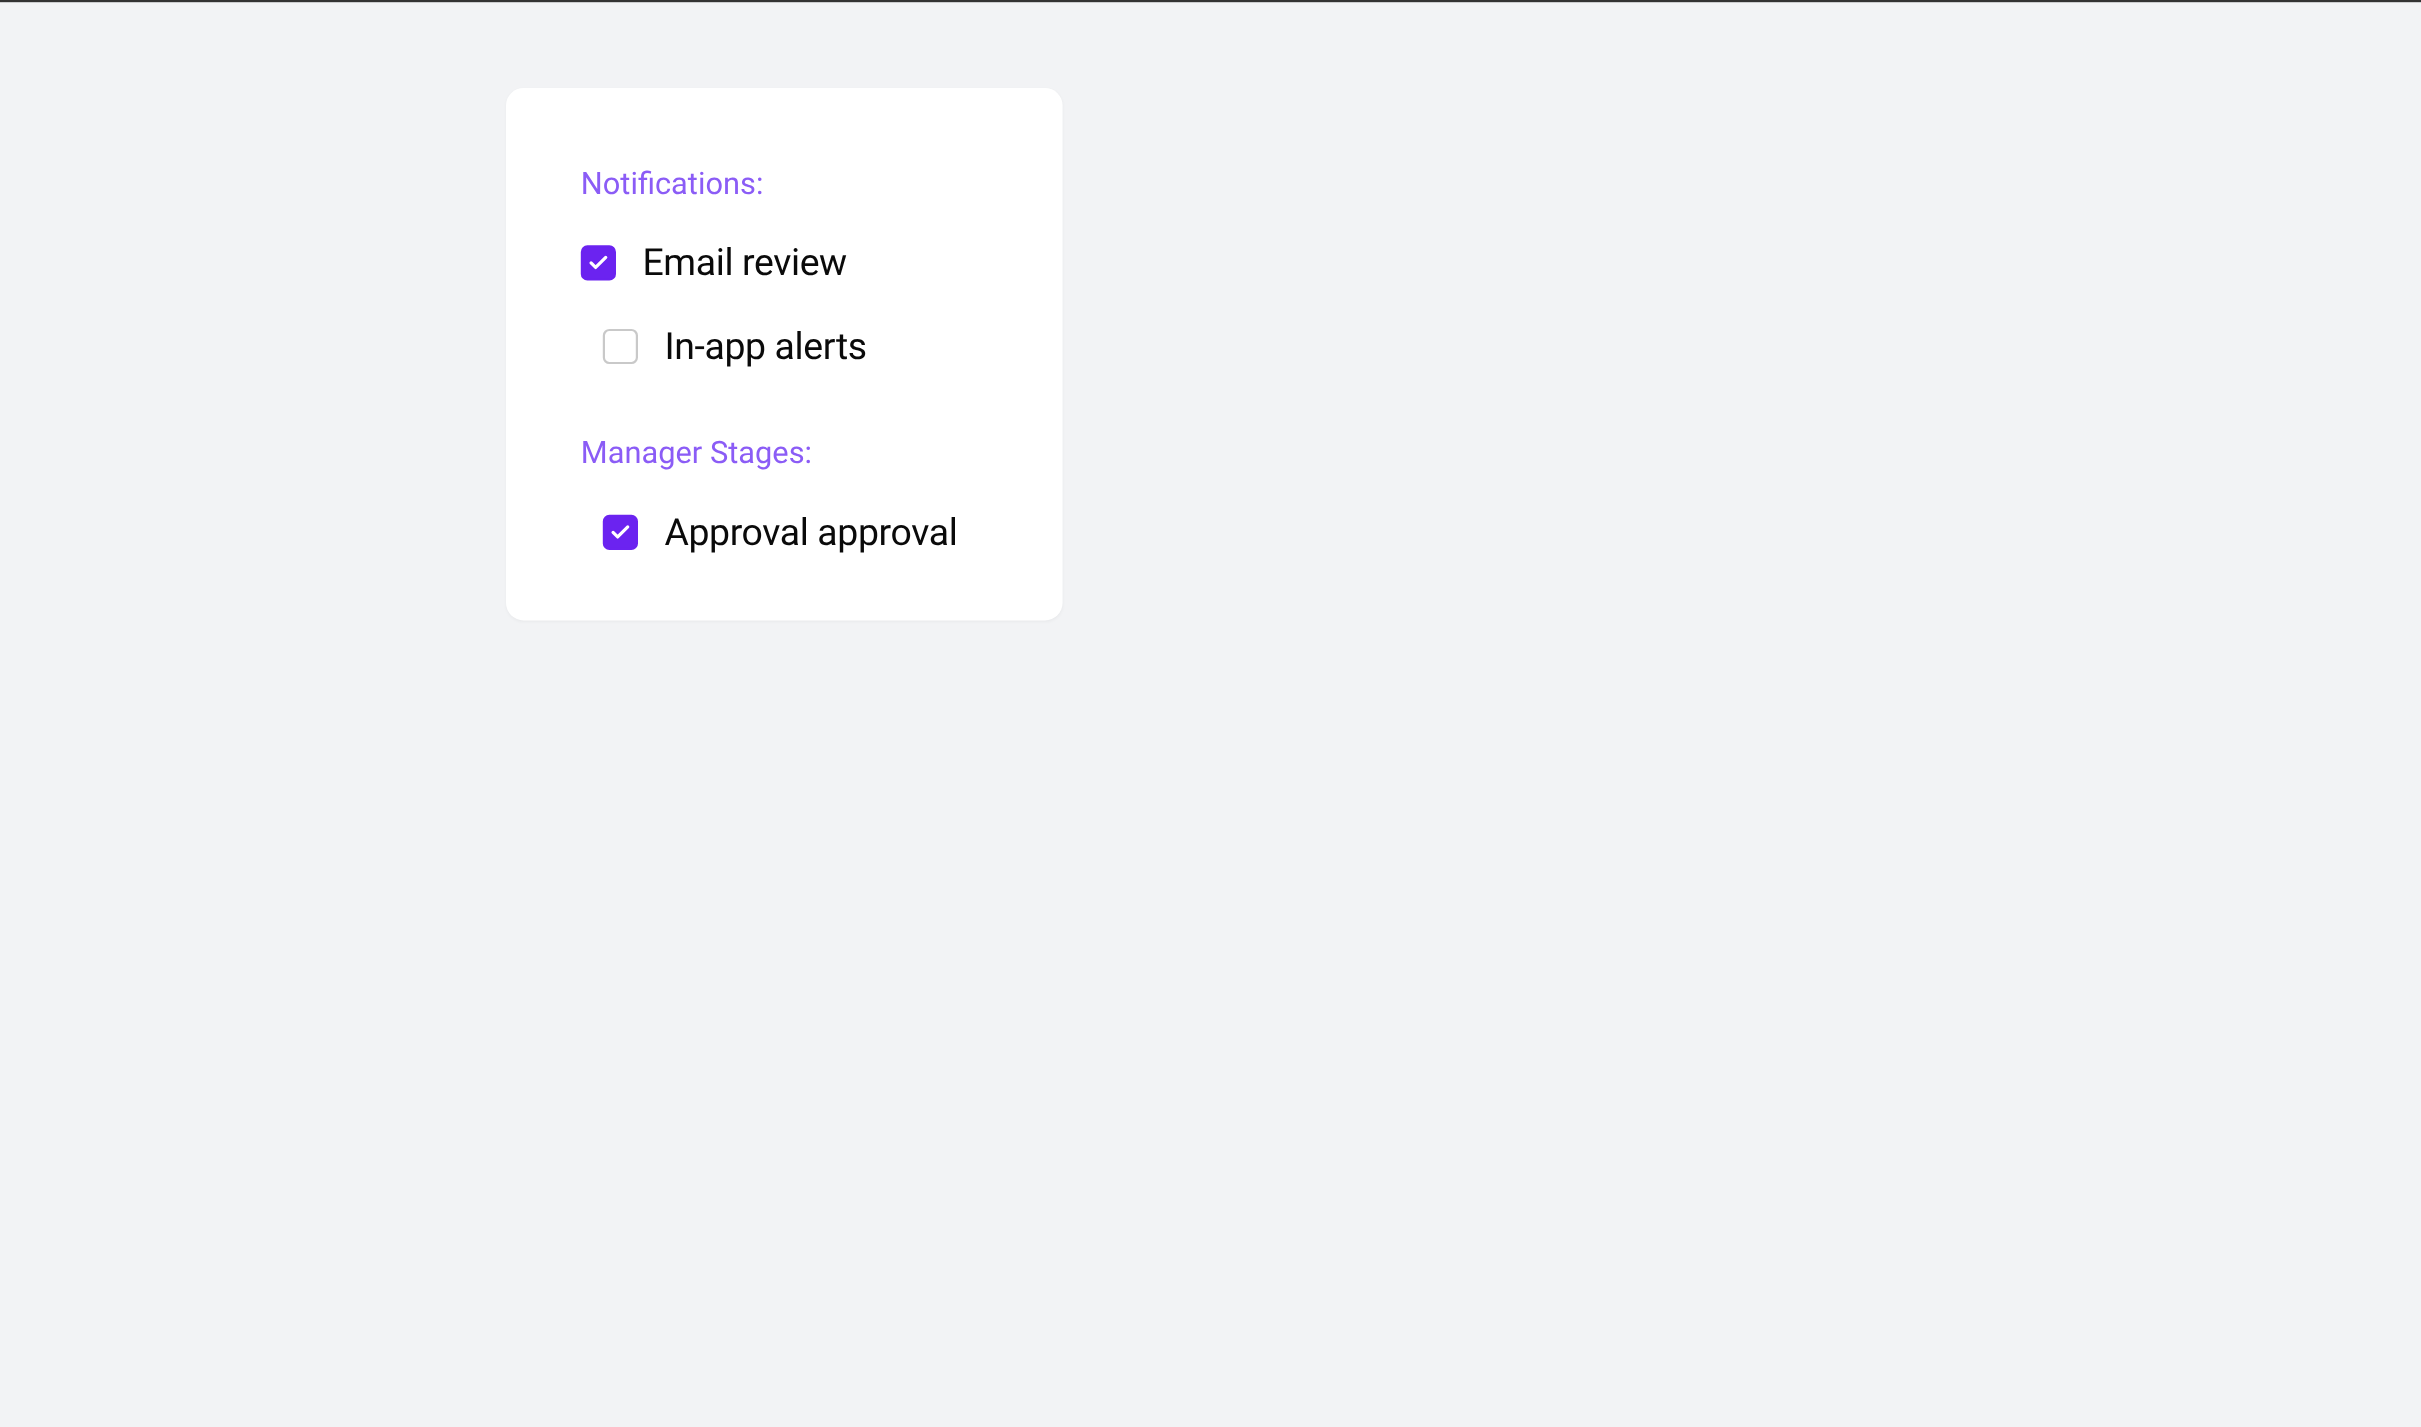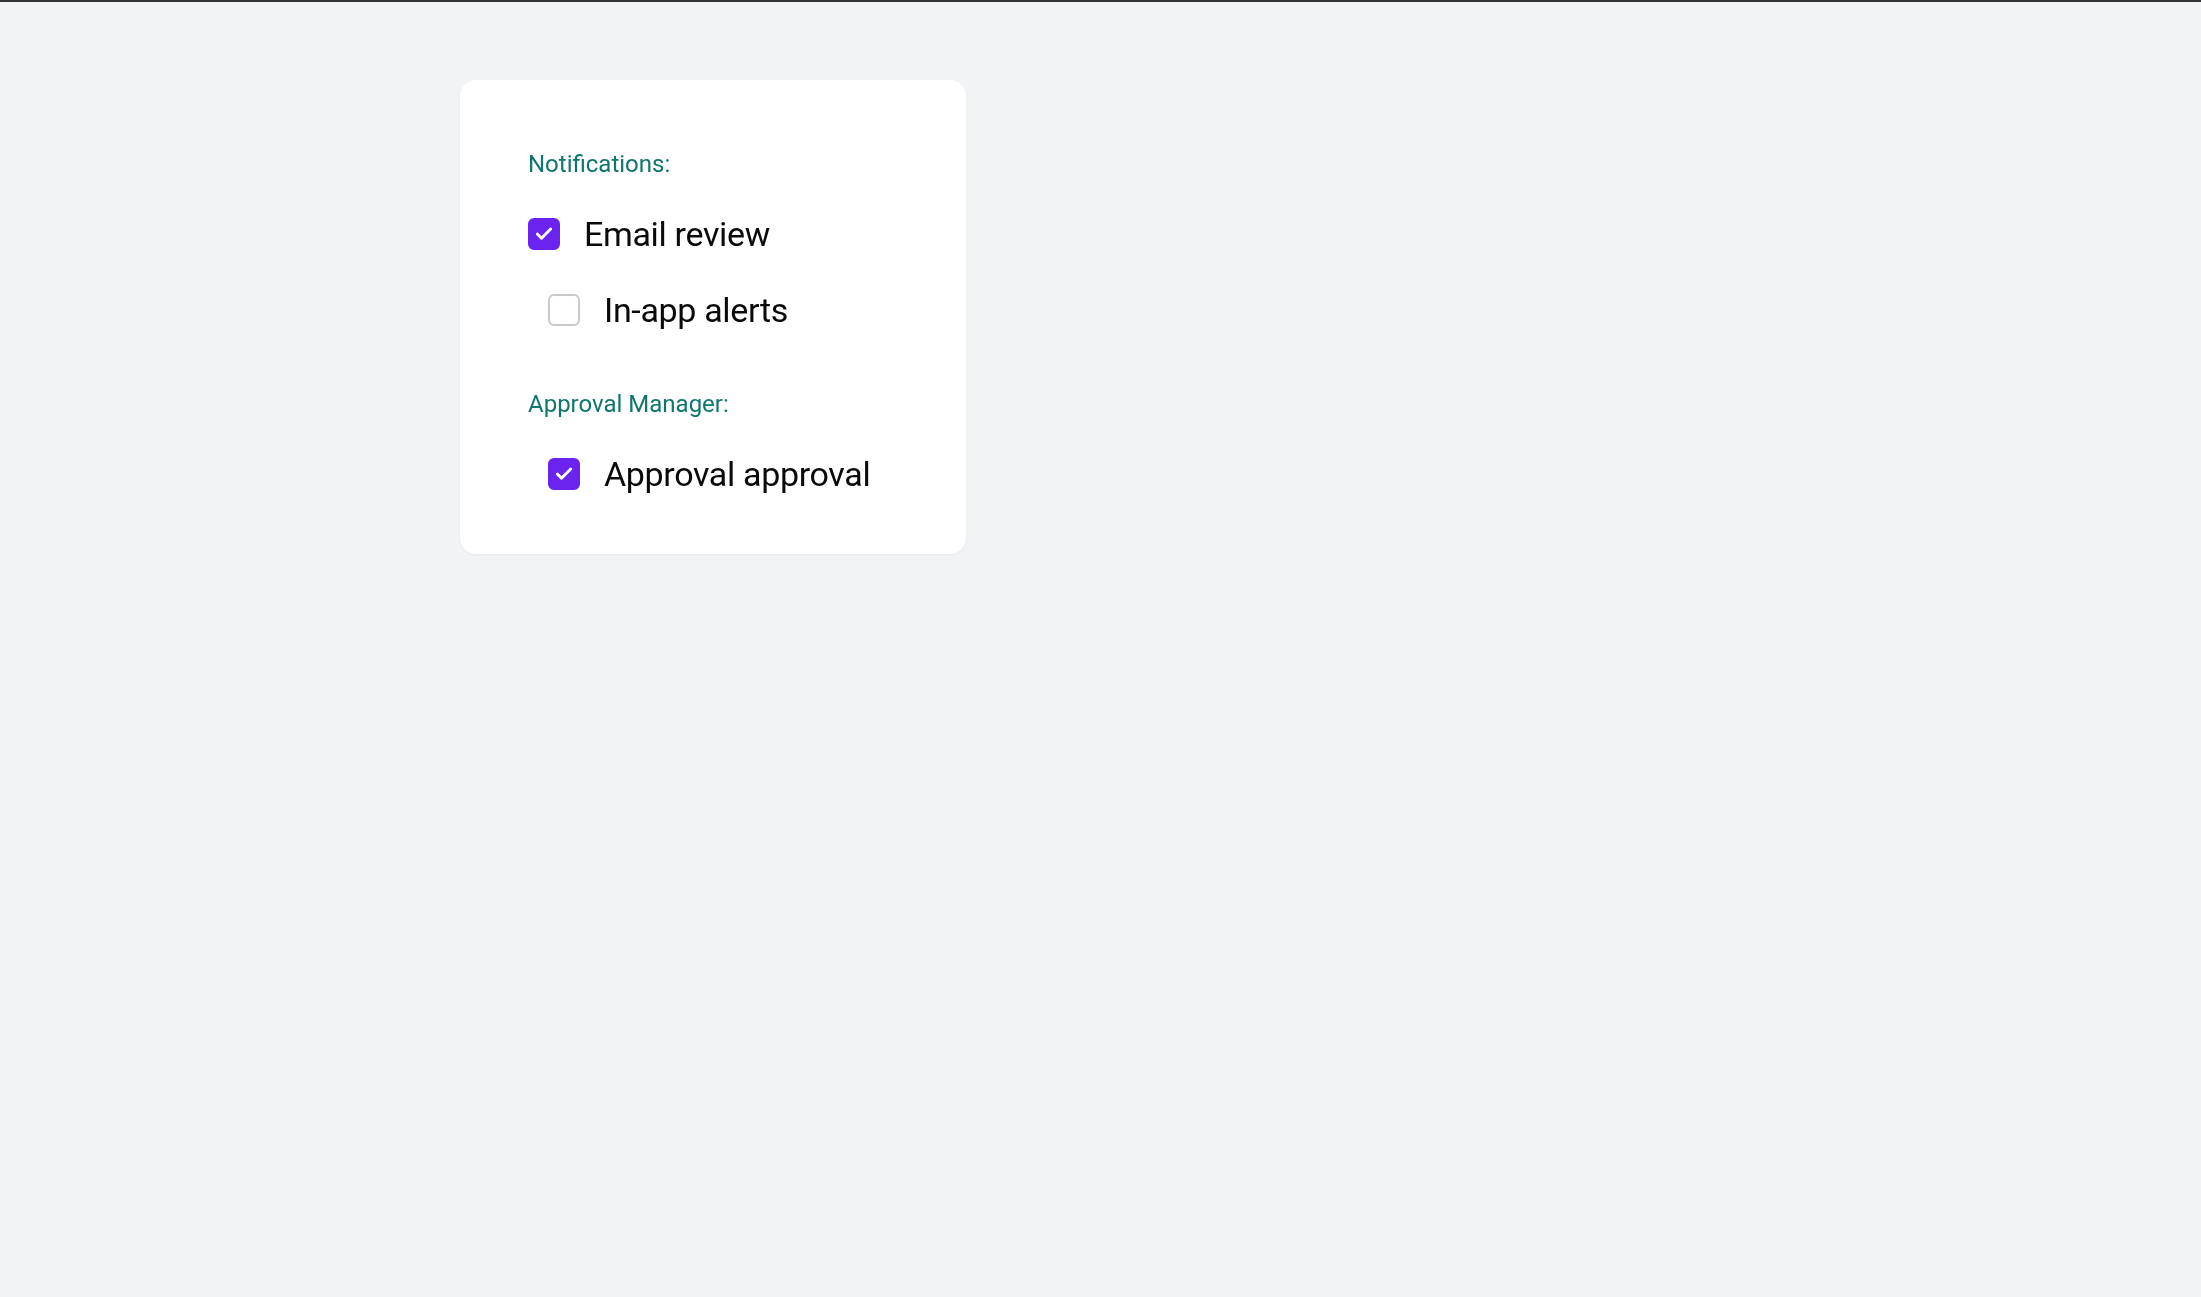--- a/index.html
+++ b/index.html
@@ -25,22 +25,22 @@
       box-shadow: 0 1px 3px rgba(0,0,0,0.04);
       padding: 70px 68px 60px 68px;
     }
     .group {
       margin-bottom: 60px;
     }
     .group:last-child {
       margin-bottom: 0;
     }
     .group-title {
-      font-size: 24px;
-      color: #0f766e;
+      font-size: 28px;
+      color: #8b5cf6;
       font-weight: 400;
       margin-bottom: 36px;
     }
     .option-row {
       display: flex;
       align-items: center;
       gap: 24px;
       margin-bottom: 36px;
       cursor: pointer;
     }
@@ -99,21 +99,21 @@
       <span class="option-label">Email review</span>
     </div>
 
     <div class="option-row">
       <div class="checkbox unchecked"></div>
       <span class="option-label">In-app alerts</span>
     </div>
   </div>
 
   <div class="group">
-    <div class="group-title">Approval Manager:</div>
+    <div class="group-title">Manager Stages:</div>
 
     <div class="option-row">
       <div class="checkbox checked">
         <svg viewBox="0 0 24 24">
             <polyline points="4 12 9 17 20 6"></polyline>
           </svg>
       </div>
       <span class="option-label">Approval approval</span>
     </div>
 

